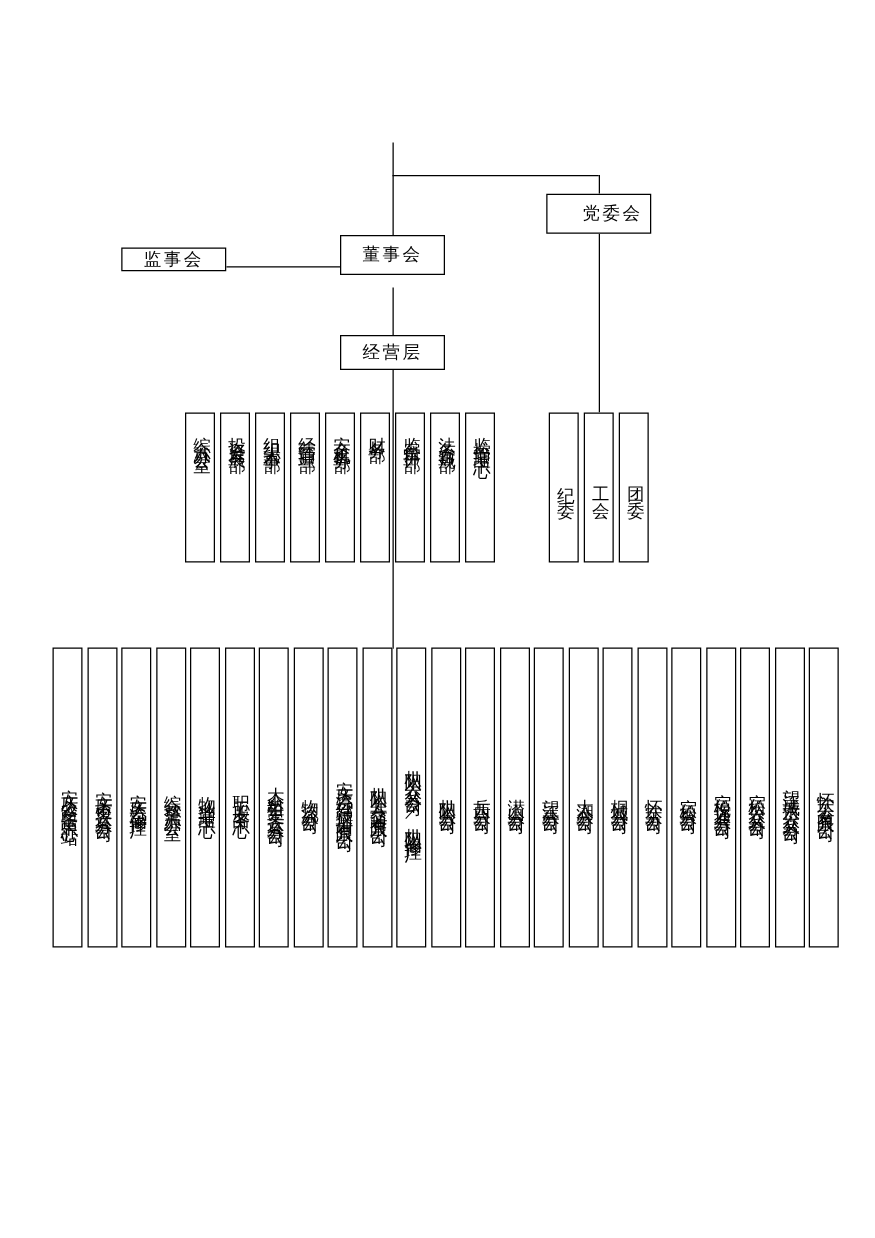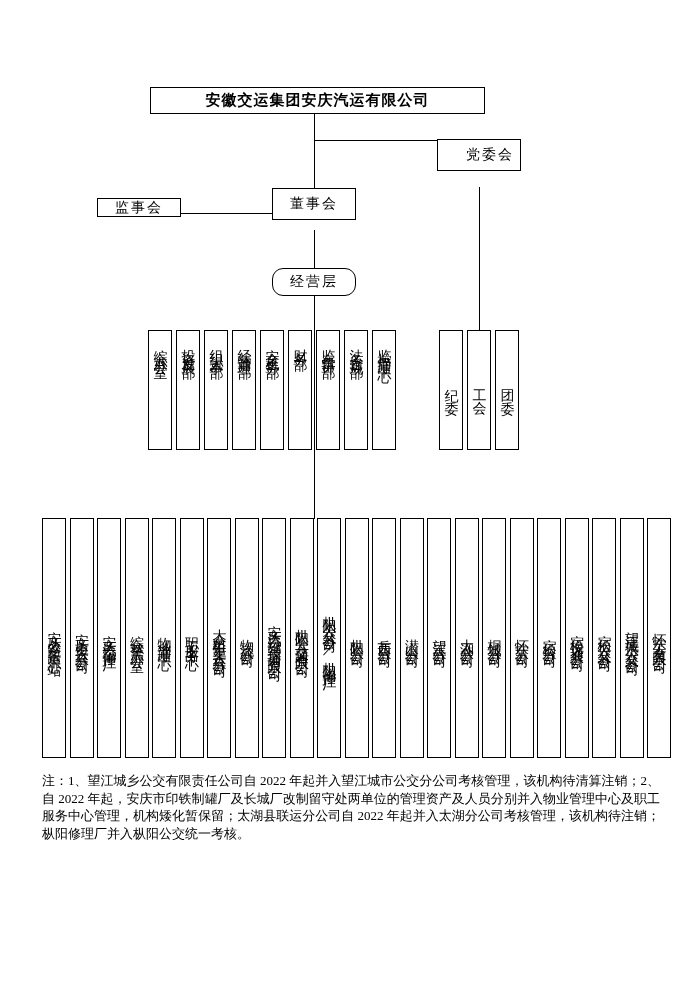--- a/index.html
+++ b/index.html
@@ -12,24 +12,24 @@
   }
   .box {
     position:absolute; border:1px solid #000; background:#fff;
     display:flex; align-items:center; justify-content:center;
     font-size:14px; letter-spacing:2px; white-space:nowrap;
   }
   .title-box {
     left:150px; top:87px; width:335px; height:27px;
     font-size:15px; font-weight:600; letter-spacing:1px;
   }
-  .party-box      { left:437px; top:139px; width:84px; height:32px;padding-left:22px; }
+  .party-box      { left:437px; top:155px; width:84px; height:32px;padding-left:22px; }
   .supervisory-box{ left:97px;  top:198px; width:84px; height:19px; }
   .board-box      { left:272px; top:188px; width:84px; height:32px; }
-  .mgmt-box       { left:272px; top:268px; width:84px; height:28px;border-radius:11px; }
+  .mgmt-box       { left:272px; top:268px; width:84px; height:28px; }
 
   .line { position:absolute; background:#000; }
 
   .row { position:absolute; display:flex; justify-content:space-between; }
   .vbox {
     border:1px solid #000; background:#fff;
     display:flex; justify-content:center;
   }
   .vbox span {
     writing-mode:vertical-rl; text-orientation:upright;
@@ -49,21 +49,20 @@
   .note {
     position:absolute; left:42px; top:772px; width:618px;
     font-size:13px; line-height:17.5px; text-align:justify;
   }
 </style>
 </head>
 <body>
 
 <div class="page">
 
-  <div class="box title-box">安徽交运集团安庆汽运有限公司</div>
 
   <div class="line" style="left:314px; top:114px; width:1px; height:84px;"></div>
   <div class="line" style="left:314px; top:140px; width:165px; height:1px;"></div>
   <div class="line" style="left:479px; top:140px; width:1px; height:15px;"></div>
   <div class="line" style="left:181px; top:213px; width:91px; height:1px;"></div>
   <div class="line" style="left:314px; top:230px; width:1px; height:38px;"></div>
   <div class="line" style="left:314px; top:296px; width:1px; height:223px;"></div>
   <div class="line" style="left:479px; top:187px; width:1px; height:143px;"></div>
 
   <div class="box party-box">党委会</div>
@@ -178,15 +177,14 @@
         <span>宿松公交分公司</span>
       </div>
     <div class="vbox">
         <span>望江城市公交分公司</span>
       </div>
     <div class="vbox">
         <span>怀宁公交有限公司</span>
       </div>
   </div>
 
-  <div class="note">注：1、望江城乡公交有限责任公司自 2022 年起并入望江城市公交分公司考核管理，该机构待清算注销；2、自 2022 年起，安庆市印铁制罐厂及长城厂改制留守处两单位的管理资产及人员分别并入物业管理中心及职工服务中心管理，机构矮化暂保留；太湖县联运分公司自 2022 年起并入太湖分公司考核管理，该机构待注销；枞阳修理厂并入枞阳公交统一考核。</div>
 
 </div>
 
 </body></html>

